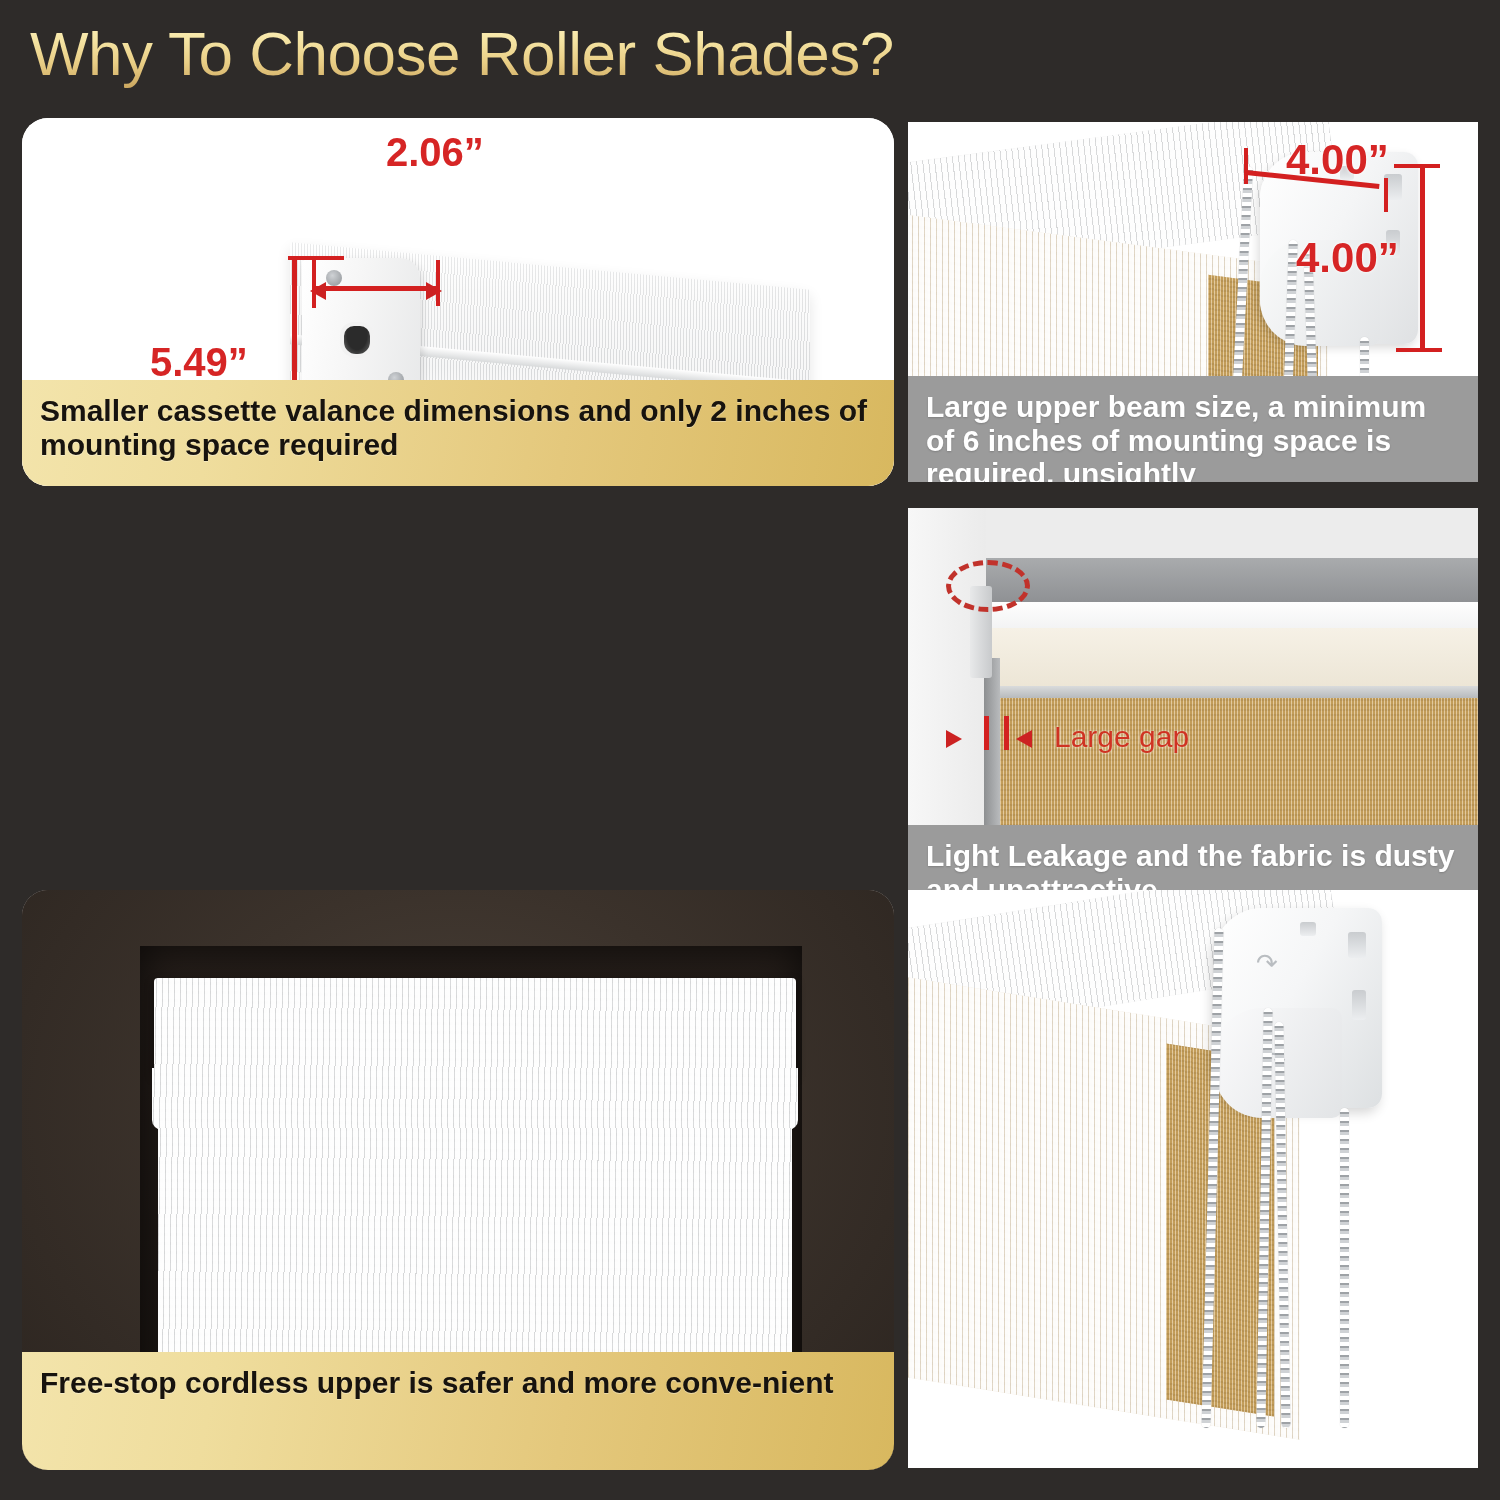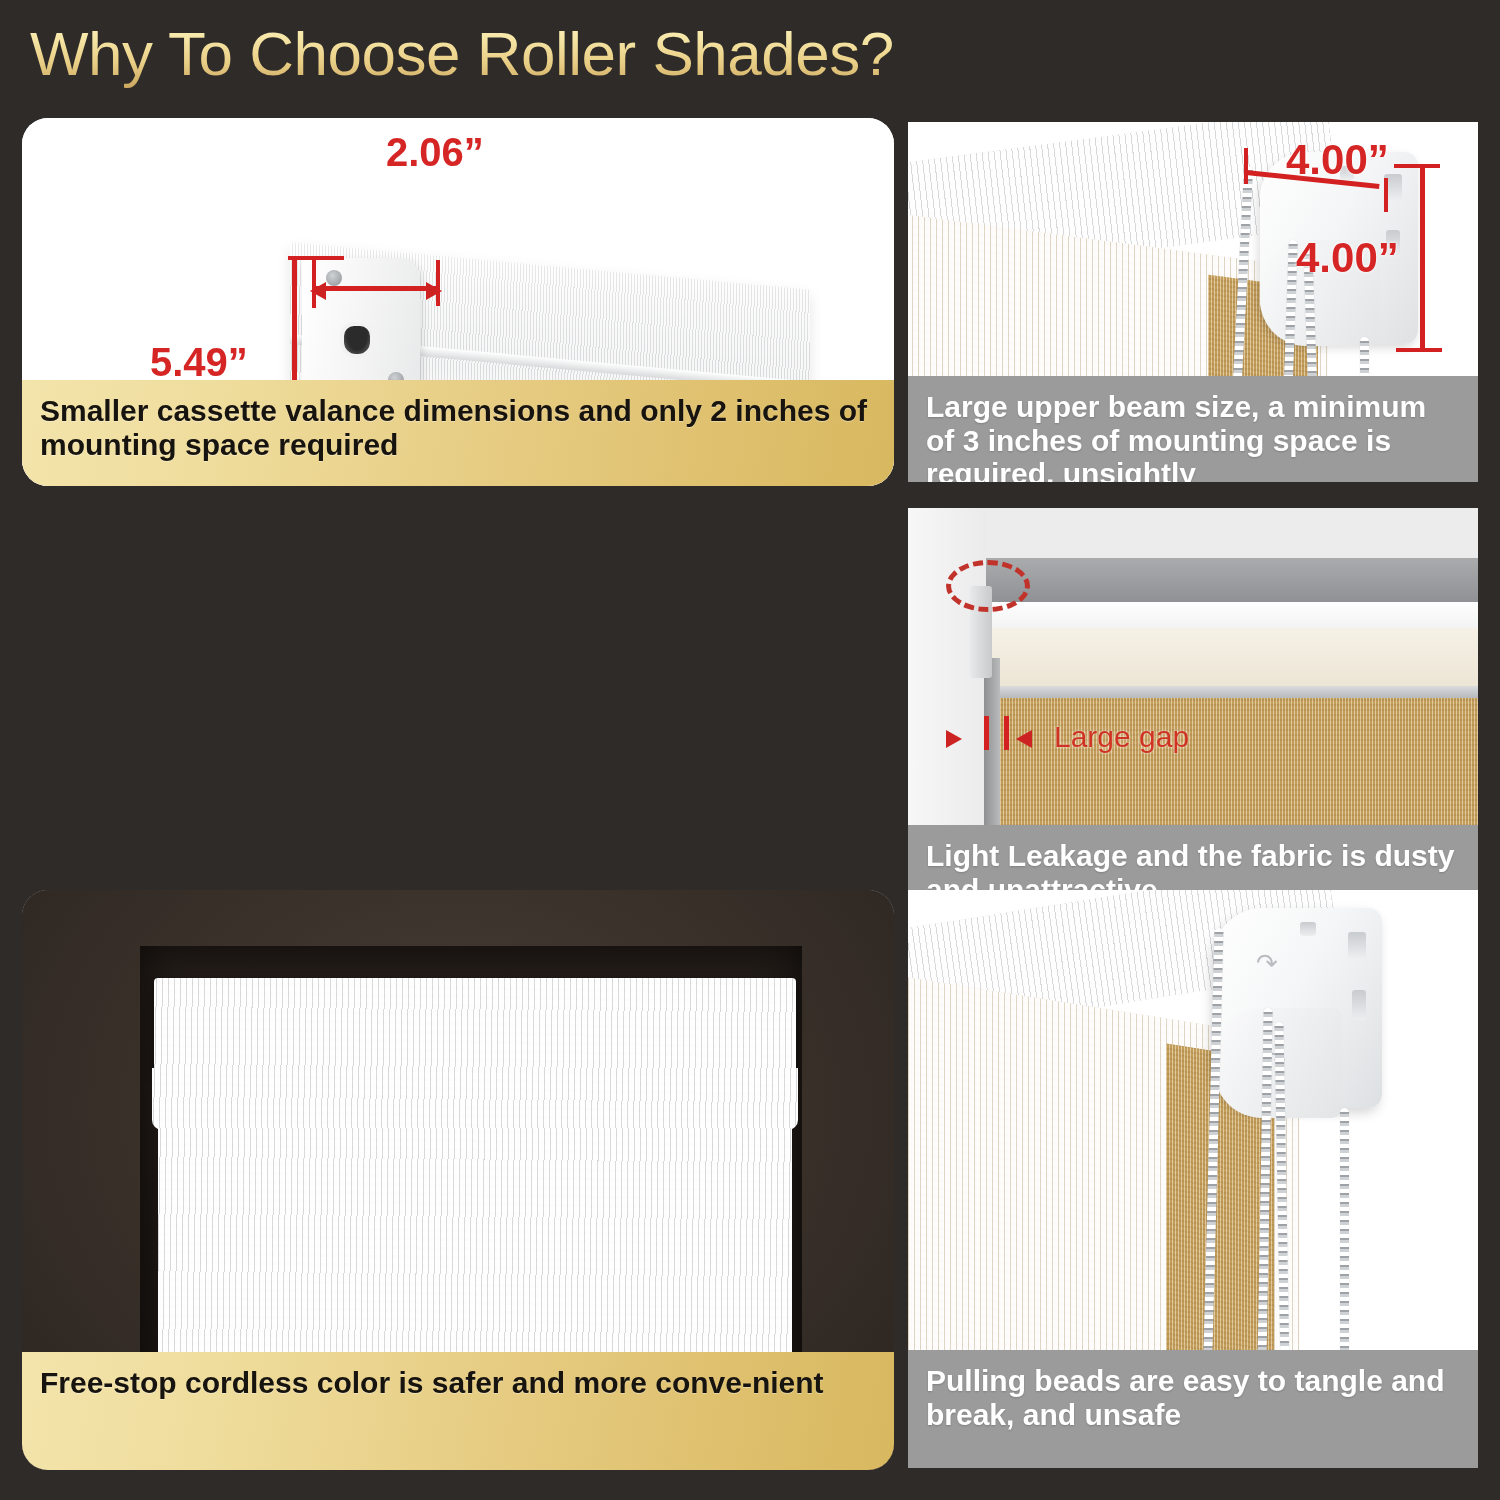--- a/index.html
+++ b/index.html
@@ -320,21 +320,21 @@
       <div class="dimline" style="left:338px;top:48px;width:134px;height:5px;transform:rotate(6deg);transform-origin:left center;"></div>
       <div class="tick" style="left:336px;top:26px;width:4px;height:36px;"></div>
       <div class="tick" style="left:476px;top:56px;width:4px;height:34px;"></div>
       <div class="dimtxt" style="left:378px;top:14px;font-size:42px;">4.00”</div>
 
       <div class="dimline" style="left:512px;top:44px;width:5px;height:186px;"></div>
       <div class="tick" style="left:486px;top:42px;width:46px;height:4px;"></div>
       <div class="tick" style="left:488px;top:226px;width:46px;height:4px;"></div>
       <div class="dimtxt" style="left:388px;top:112px;font-size:42px;">4.00”</div>
     </div>
-    <div class="cap gray h2">Large upper beam size, a minimum of 3 inches of mounting space is required, unsightly</div>
+    <div class="cap gray h2">Large upper beam size, a minimum of 6 inches of mounting space is required, unsightly</div>
   </div>
 
 
   <div class="card bad c-r2r">
     <div class="photo p4">
       <div class="p4-topwall"></div>
       <div class="p4-wall"></div>
       <div class="p4-beamdark"></div>
       <div class="p4-beam"></div>
       <div class="p4-cream"></div>
@@ -357,36 +357,35 @@
       <div class="p5-wall"></div>
       <div class="p5-recess"></div>
       <div class="p5-valance wfab"></div>
       <div class="p5-valance2 wfab"></div>
       <div class="p5-shade wfab"></div>
       <div class="p5-rail"></div>
 
       <div class="p5-handle"></div>
 
     </div>
-    <div class="cap gold h3">Free-stop cordless color is safer and more conve-nient</div>
+    <div class="cap gold h3">Free-stop cordless upper is safer and more conve-nient</div>
   </div>
 
   <div class="card bad c-r3r">
     <div class="photo p6">
       <div class="p6-tube wfab"></div>
       <div class="p6-fabric beigefab"></div>
       <div class="p6-tan tanfab"></div>
       <div class="p6-head"></div>
       <div class="p6-head2"></div>
       <div class="p2-notch" style="left:440px;top:42px;width:18px;height:26px;"></div>
       <div class="p2-notch" style="left:444px;top:100px;width:14px;height:30px;"></div>
       <div class="p2-notch" style="left:392px;top:32px;width:16px;height:14px;"></div>
       <div class="p6-glyph" style="left:348px;top:58px;">↷</div>
       <div class="p6-glyph" style="left:356px;top:156px;">↷</div>
       <div class="chain" style="left:300px;top:38px;height:500px;transform:rotate(1.5deg);"></div>
       <div class="chain" style="left:352px;top:118px;height:420px;transform:rotate(1deg);"></div>
       <div class="chain" style="left:370px;top:132px;height:406px;transform:rotate(-1deg);"></div>
       <div class="chain" style="left:432px;top:218px;height:320px;"></div>
     </div>
-    <div class="cap gray h3">Pulling beads are easy to tangle and break, and unsafe</div>
   </div>
 
 </div>
 
 </body></html>

